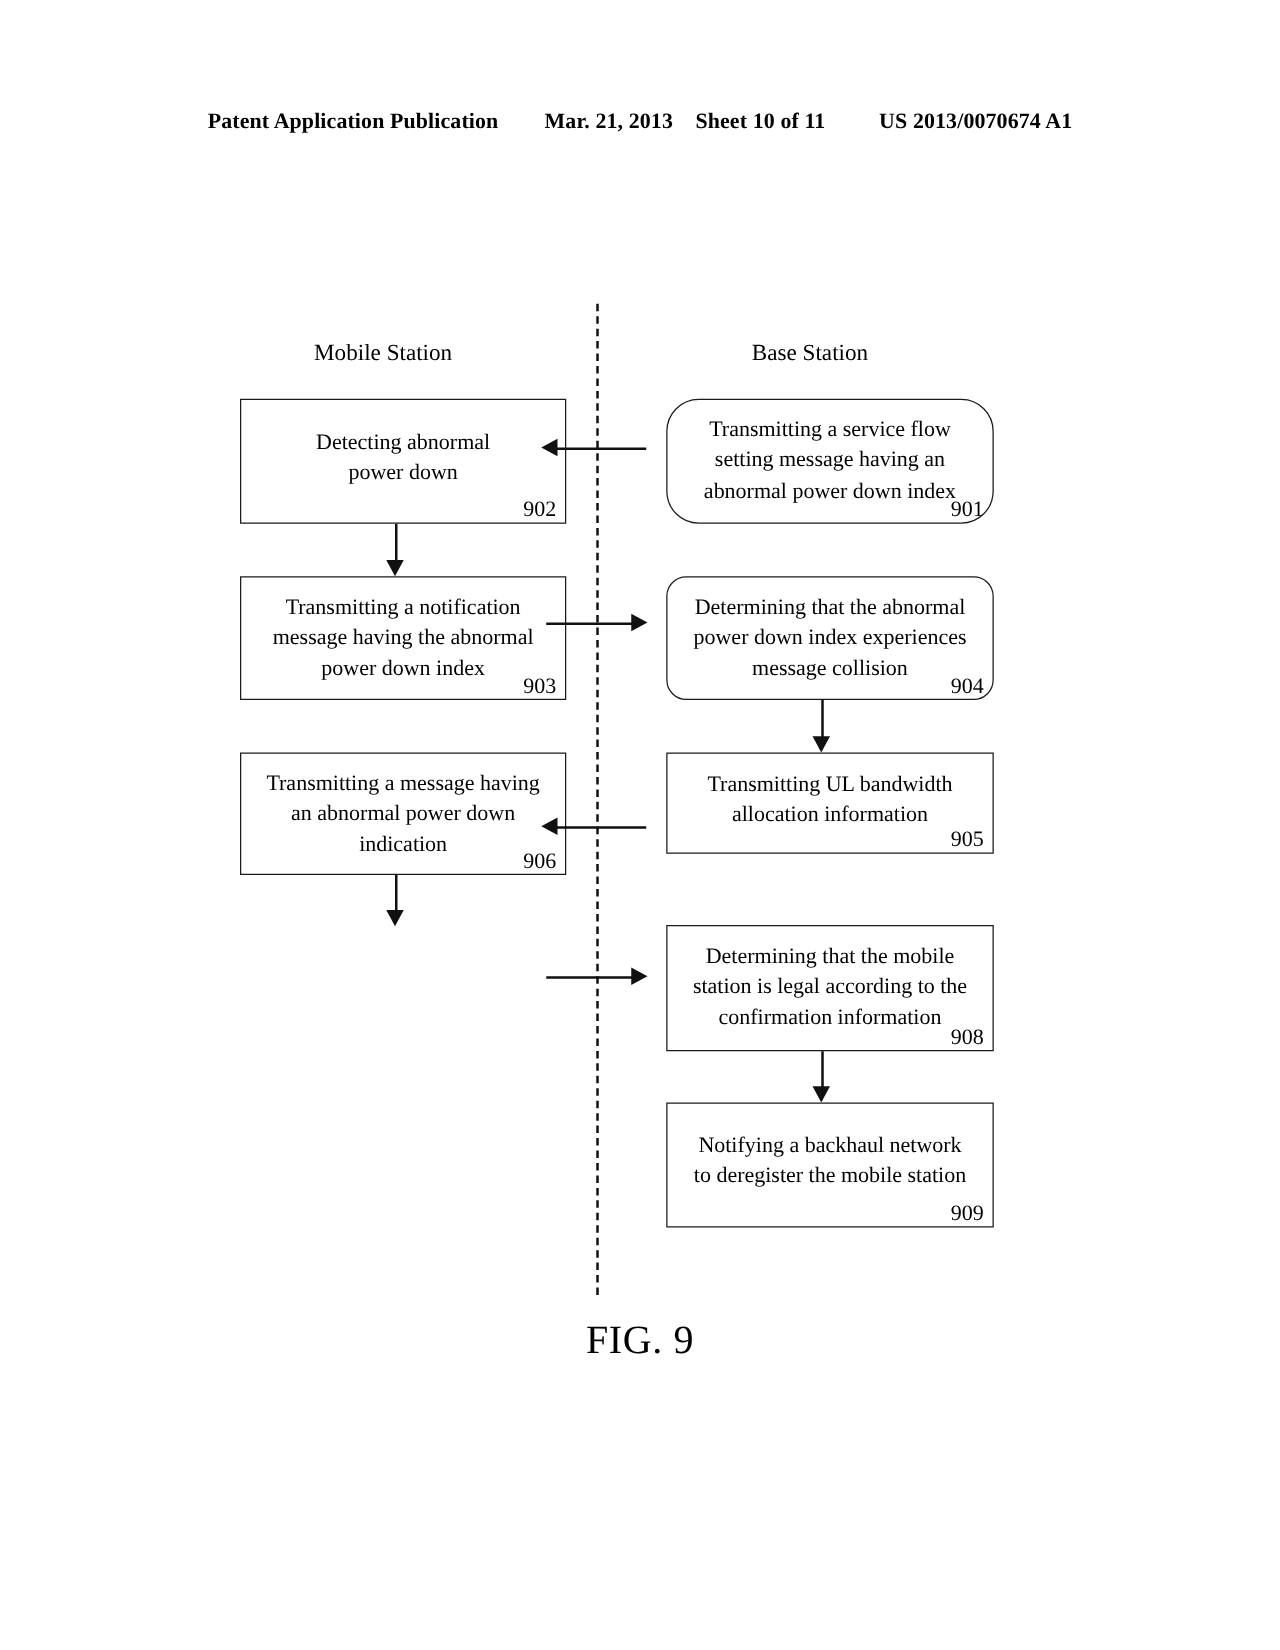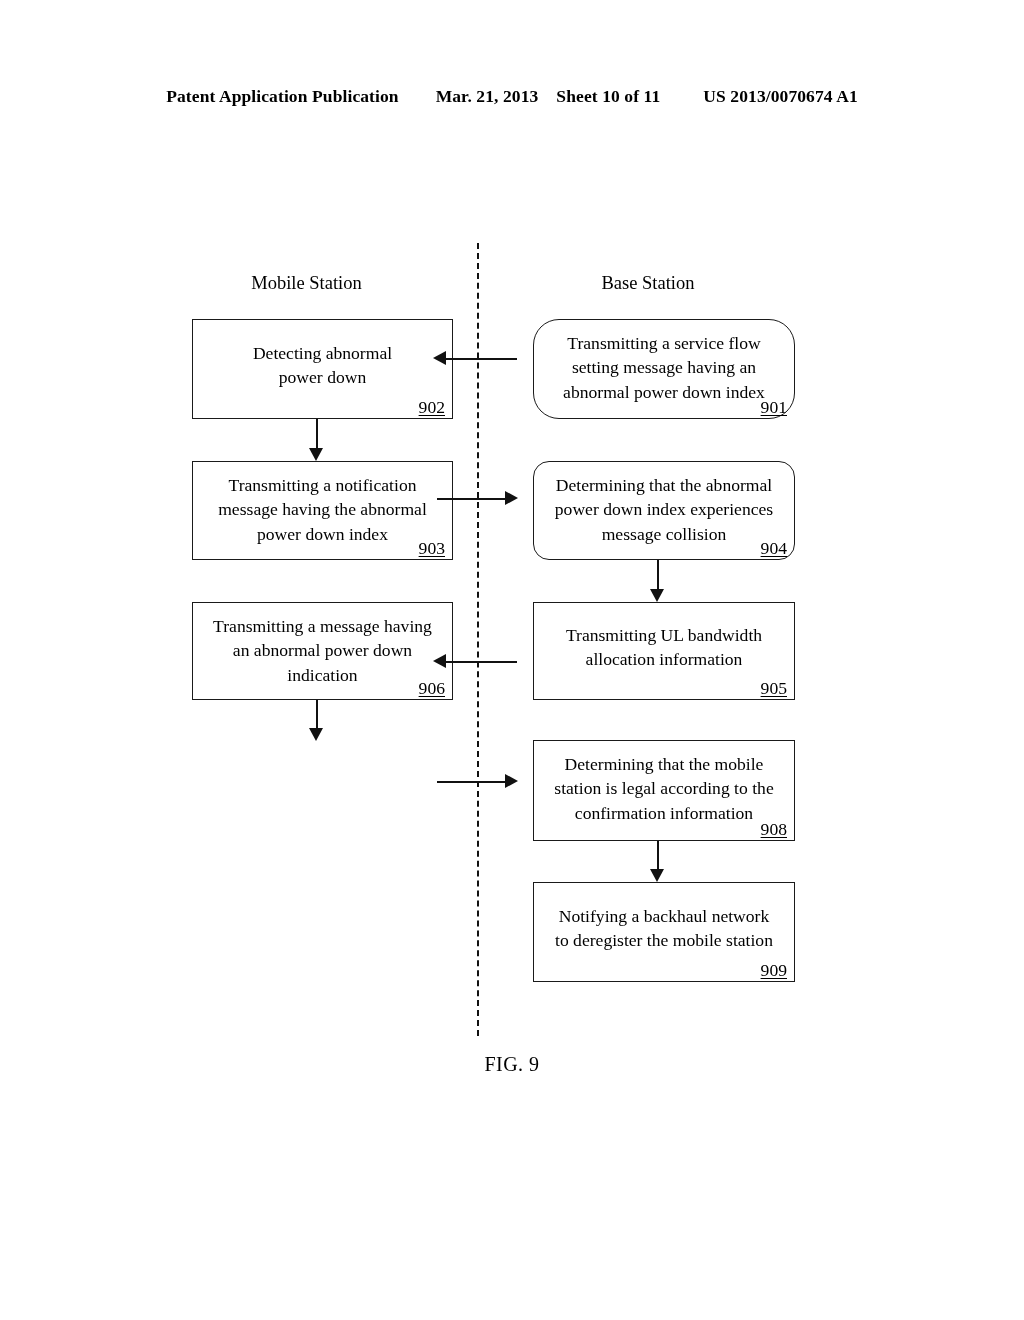--- a/index.html
+++ b/index.html
@@ -81,21 +81,20 @@
     text-align: center;
     font-size: 17.6px;
     line-height: 1.38;
     color: #000000;
   }
   .pbox-num {
     position: absolute;
     right: 7px;
     bottom: 1px;
     font-size: 17.6px;
-    text-decoration: underline;
     text-underline-offset: 1.5px;
     line-height: 1.1;
   }
 
   
   .vtop  { top: 11px; }
   .vmid2 { top: 50%; transform: translateY(-58%); }
 
   
   .vline {
@@ -130,21 +129,21 @@
     border-left: 13px solid #111111;
   }
 
   
   .fig-caption {
     position: absolute;
     left: 0;
     top: 1053px;
     width: 1024px;
     text-align: center;
-    font-size: 20px;
+    font-size: 32px;
     letter-spacing: 0.5px;
   }
 </style>
 </head>
 <body>
 
 <div class="page-header">
   <span class="seg">Patent Application Publication</span>
   <span class="gap-lg"></span>
   <span class="seg">Mar. 21, 2013</span>
@@ -210,21 +209,21 @@
 
   <div class="pbox" style="left:176px; top:602px; width:261px; height:98px;">
     <div class="pbox-text vtop">
       <div>Transmitting a message having</div>
       <div>an abnormal power down</div>
       <div>indication</div>
     </div>
     <div class="pbox-num">906</div>
   </div>
 
-  <div class="pbox" style="left:517px; top:602px; width:262px; height:98px;">
+  <div class="pbox" style="left:517px; top:602px; width:262px; height:81px;">
     <div class="pbox-text vmid2">
       <div>Transmitting UL bandwidth</div>
       <div>allocation information</div>
     </div>
     <div class="pbox-num">905</div>
   </div>
 
   <div class="hline" style="left:444px; top:661px; width:73px;"></div>
   <div class="arrow-left" style="left:433px; top:654px;"></div>
 

